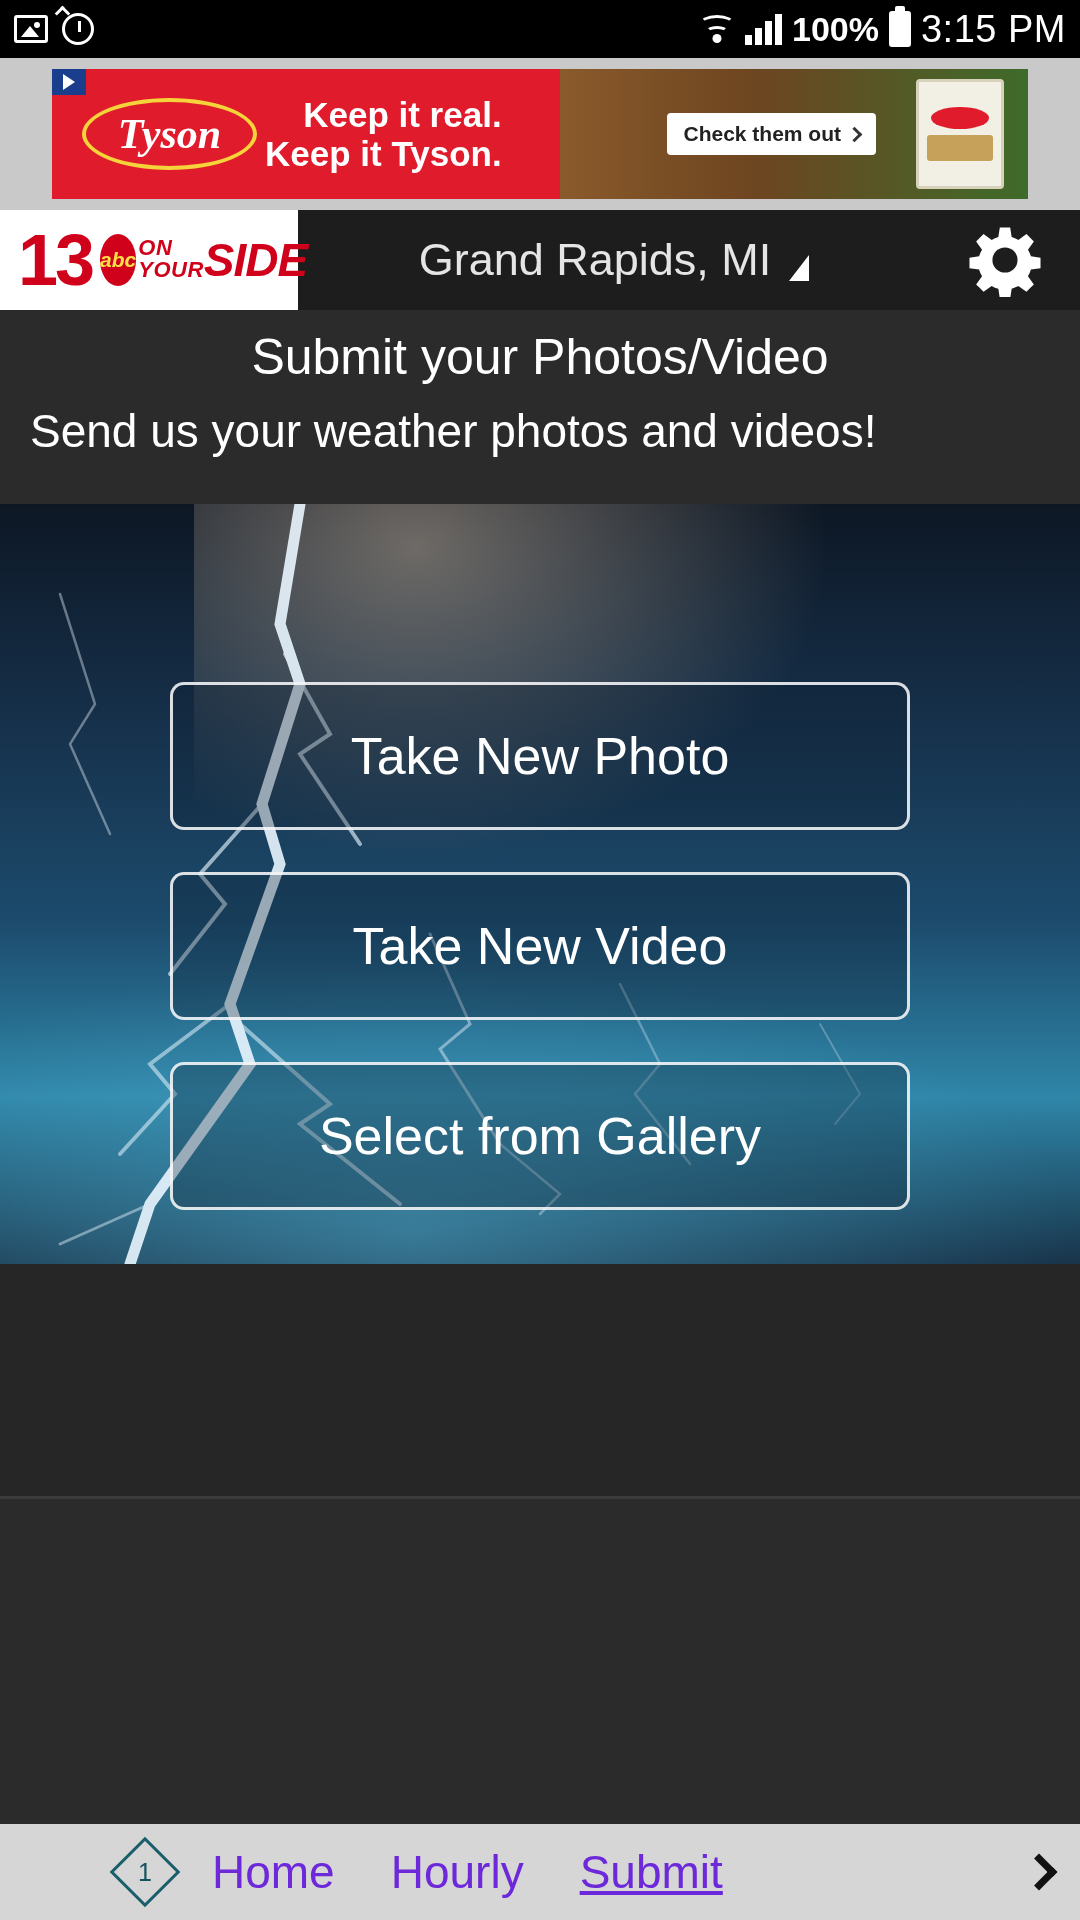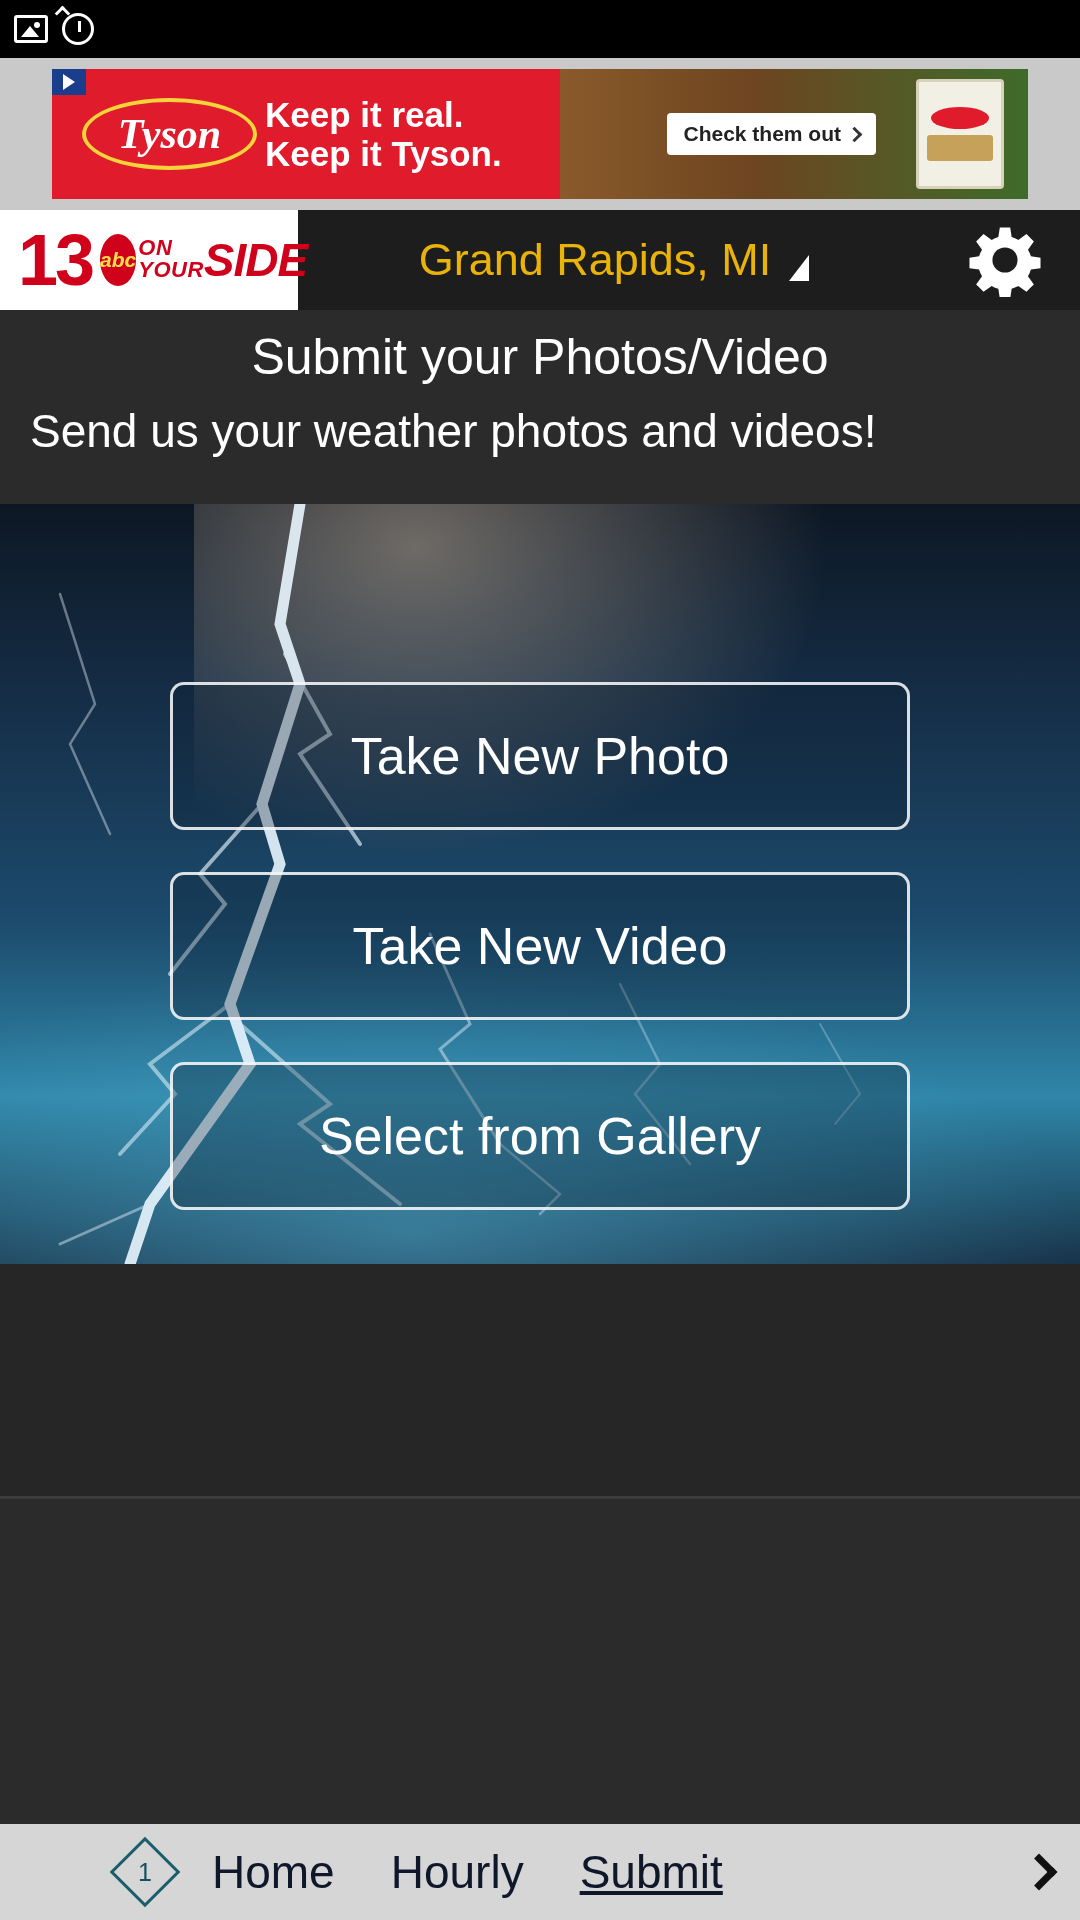--- a/index.html
+++ b/index.html
@@ -56,21 +56,21 @@
   .icon-sig i:nth-child(2) { height: 17px; }
   .icon-sig i:nth-child(3) { height: 24px; }
   .icon-sig i:nth-child(4) { height: 31px; }
   .icon-batt { width: 22px; height: 36px; border: 3px solid #fff; border-radius: 3px; position: relative; background: #fff; }
   .icon-batt::before {
     content: ""; position: absolute; top: -8px; left: 50%; transform: translateX(-50%);
     width: 10px; height: 5px; background: #fff; border-radius: 2px 2px 0 0;
   }
 
   
-  .adwrap { height: 152px; background: #c9c9c9; display: flex; justify-content: center; align-items: center; }
+  .adwrap { height: 152px; background: #c9c9c9; display: flex; justify-content: center; align-items: center; text-align: right; }
   .ad {
     width: 976px; height: 130px; position: relative; overflow: hidden;
     background: linear-gradient(90deg,#e01b2b 0%,#e01b2b 52%,#8a5a2b 52%,#6d4520 72%,#3e6b2a 100%);
     display: flex; align-items: center;
   }
   .ad-choice {
     position: absolute; left: 0; top: 0; width: 34px; height: 26px;
     background: #1a3e8c; display: flex; align-items: center; justify-content: center;
   }
   .ad-choice::after {
@@ -119,21 +119,21 @@
   .brand .side {
     font-size: 46px; font-weight: 800; color: #d0021b; font-style: italic; letter-spacing: -1px;
   }
   .brand .abc {
     width: 52px; height: 52px; border-radius: 50%; background: #d0021b; color: #fde047;
     display: flex; align-items: center; justify-content: center;
     font-size: 21px; font-style: italic; font-weight: 700; margin-right: -6px;
   }
   .loc {
     flex: 1; display: flex; align-items: center; justify-content: center; gap: 18px;
-    color: #eab308; font-size: 45px;
+    color: #e5e5e5; font-size: 45px;
   }
   .loc .tri {
     width: 0; height: 0; border-left: 20px solid transparent;
     border-bottom: 26px solid #fff; margin-top: 16px;
   }
   .gear { width: 150px; display: flex; align-items: center; justify-content: center; }
   .gear svg { width: 74px; height: 74px; }
 
   
   .titleblock { background: #2b2b2b; padding: 18px 30px 26px; }
@@ -176,36 +176,52 @@
   }
   .badge {
     width: 62px; height: 62px; position: relative; margin-left: 104px; margin-right: 8px;
     display: flex; align-items: center; justify-content: center;
   }
   .badge .dia {
     position: absolute; inset: 6px; border: 3px solid #1a5d6b; transform: rotate(45deg); background: #d6d6d6;
   }
   .badge span { position: relative; font-size: 25px; color: #14525e; }
   .navitems { display: flex; align-items: center; gap: 0; }
-  .navitem { font-size: 46px; color: #0f172a; padding: 0 28px; }
+  .navitem { font-size: 46px; color: #6d28d9; padding: 0 28px; }
   .navitem.active { text-decoration: underline; }
   .navchev {
     margin-left: auto; margin-right: 18px; width: 26px; height: 26px;
     border-right: 7px solid #111; border-top: 7px solid #111; transform: rotate(45deg);
   }
 </style>
 </head>
 <body>
 
 <div class="screen">
 
   <div class="statusbar">
     <div class="sb-left">
       <div class="icon-img"></div>
       <div class="icon-clock"></div>
+    </div>
+    <div class="sb-right">
+      <div class="icon-wifi">
+        <span class="w1"></span>
+          <span class="w2"></span>
+          <span class="w3"></span>
+      </div>
+      <div class="icon-sig">
+        <i></i>
+          <i></i>
+          <i></i>
+          <i></i>
+      </div>
+      <div class="sb-batt-text">100%</div>
+      <div class="icon-batt"></div>
+      <div class="sb-time">3:15 PM</div>
     </div>
   </div>
 
   <div class="adwrap">
     <div class="ad">
       <div class="ad-choice"></div>
       <div class="ad-logo">Tyson</div>
       <div class="ad-copy">
         <div>Keep it real.</div>
         <div>Keep it Tyson.</div>

